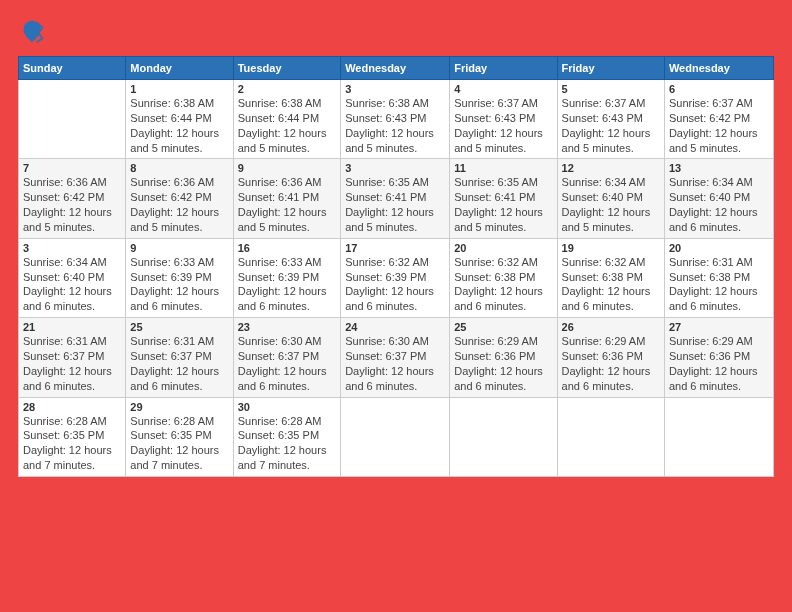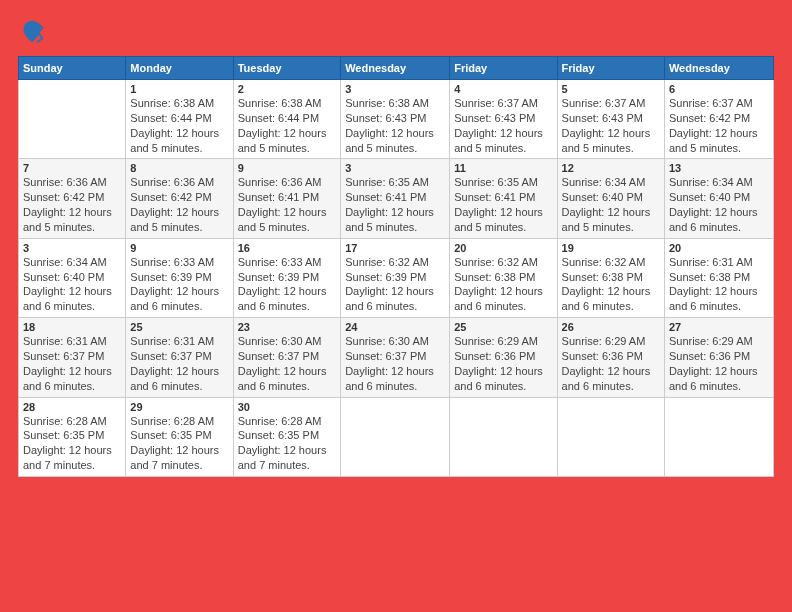--- a/index.html
+++ b/index.html
@@ -278,21 +278,21 @@
           <td>
             <span class="cell-number">20</span>
             <div class="cell-info" style="white-space: pre-line;">Sunrise: 6:31 AM
 Sunset: 6:38 PM
 Daylight: 12 hours
 and 6 minutes.</div>
           </td>
         </tr>
         <tr>
           <td>
-            <span class="cell-number">18</span>
+            <span class="cell-number">21</span>
             <div class="cell-info" style="white-space: pre-line;">Sunrise: 6:31 AM
 Sunset: 6:37 PM
 Daylight: 12 hours
 and 6 minutes.</div>
           </td>
           <td>
             <span class="cell-number">25</span>
             <div class="cell-info" style="white-space: pre-line;">Sunrise: 6:31 AM
 Sunset: 6:37 PM
 Daylight: 12 hours

